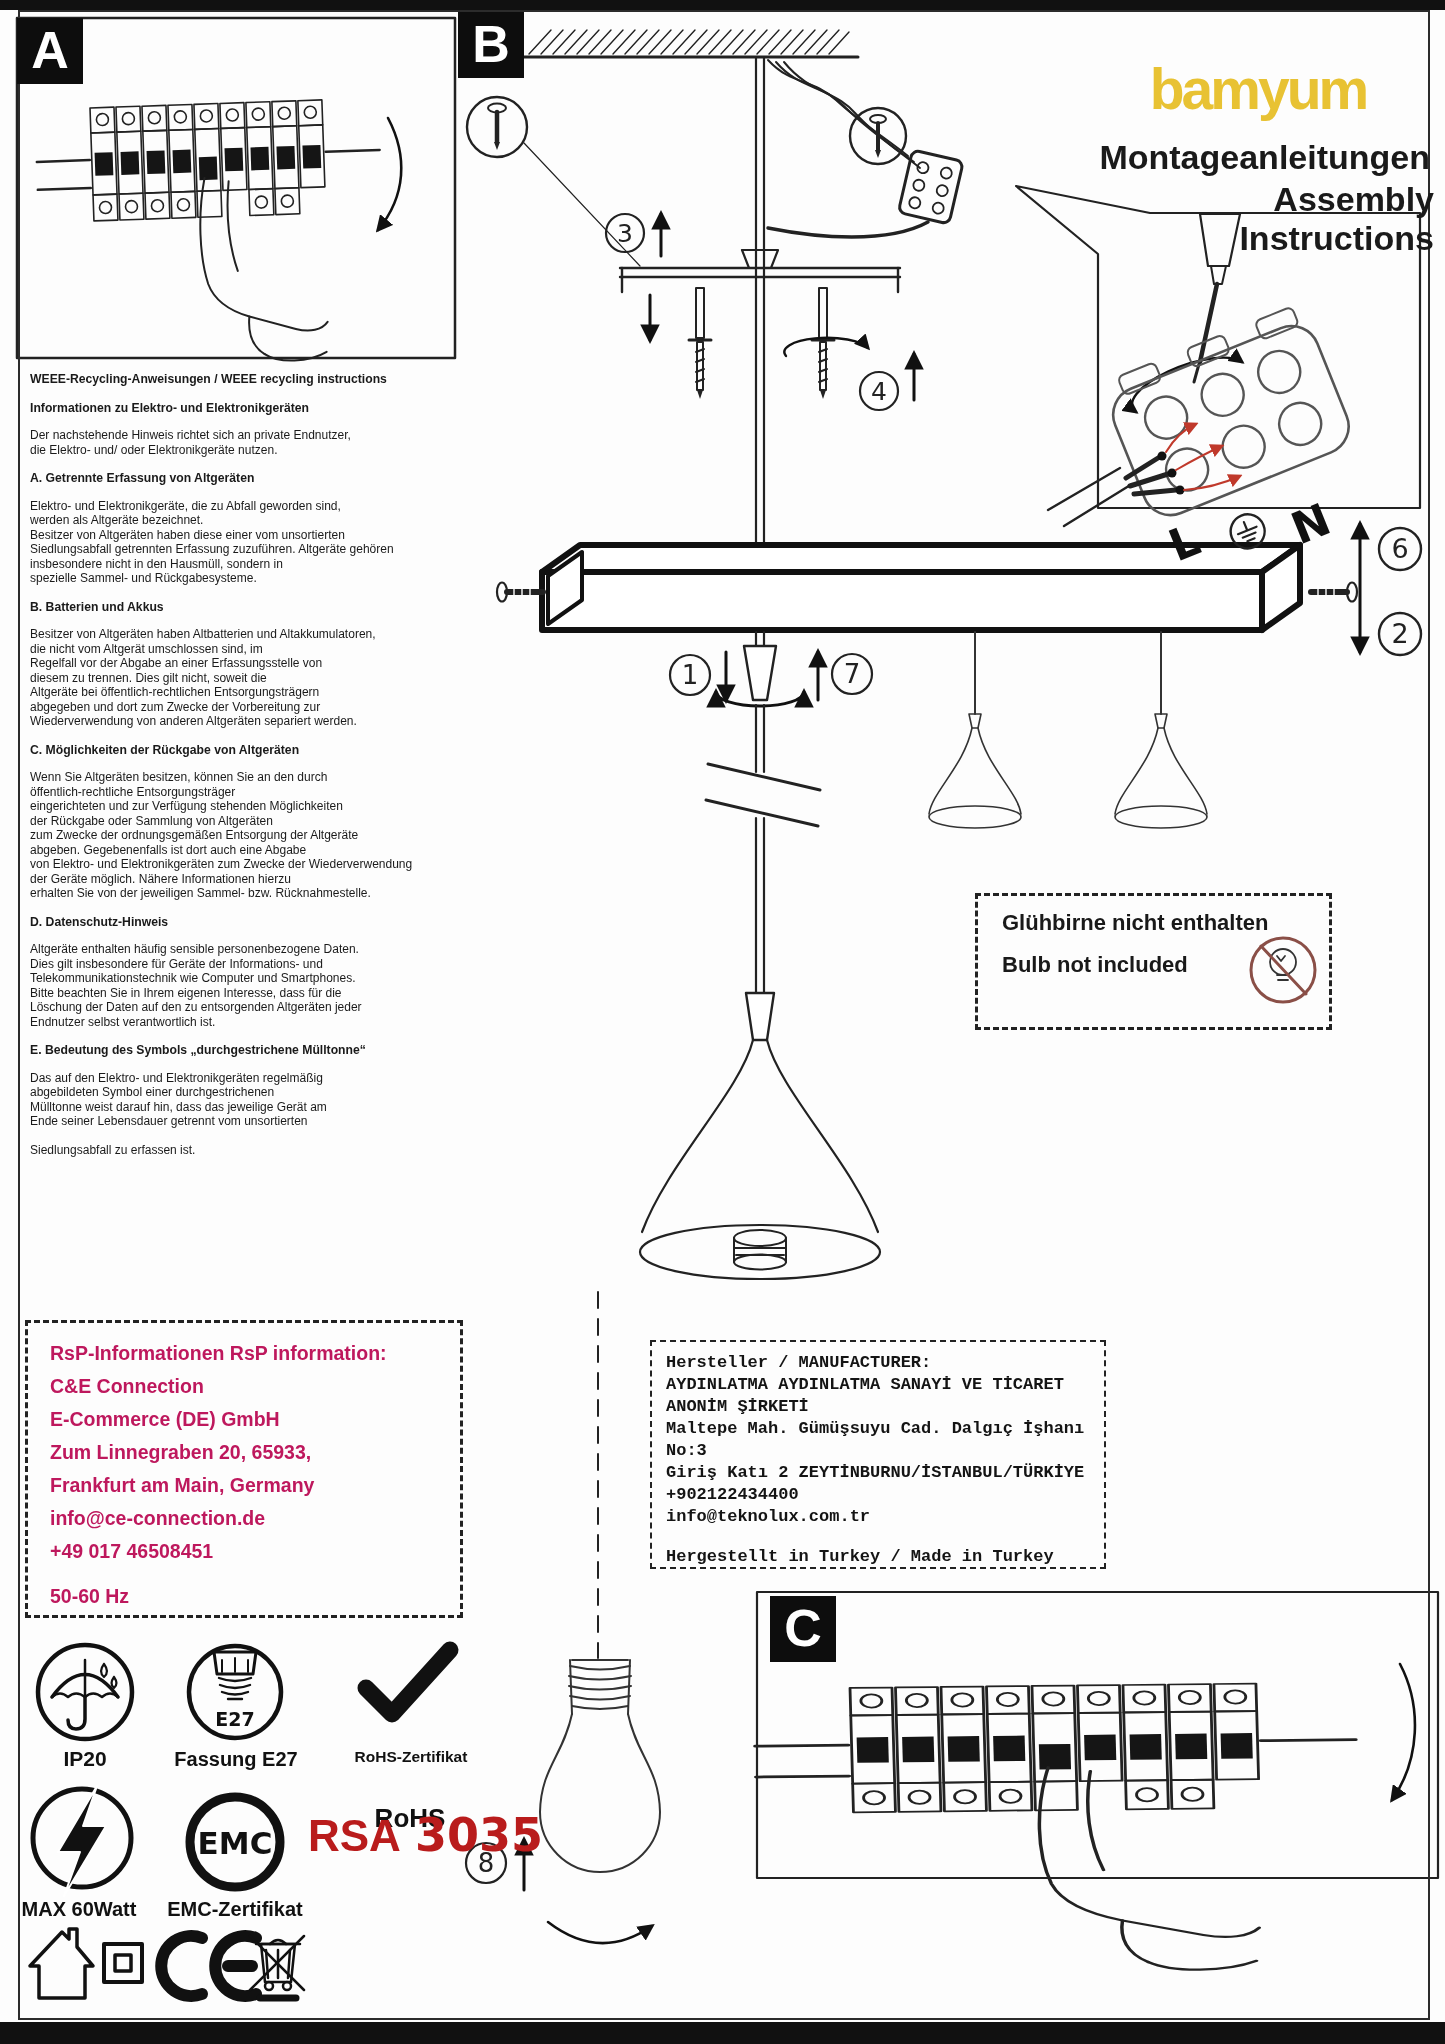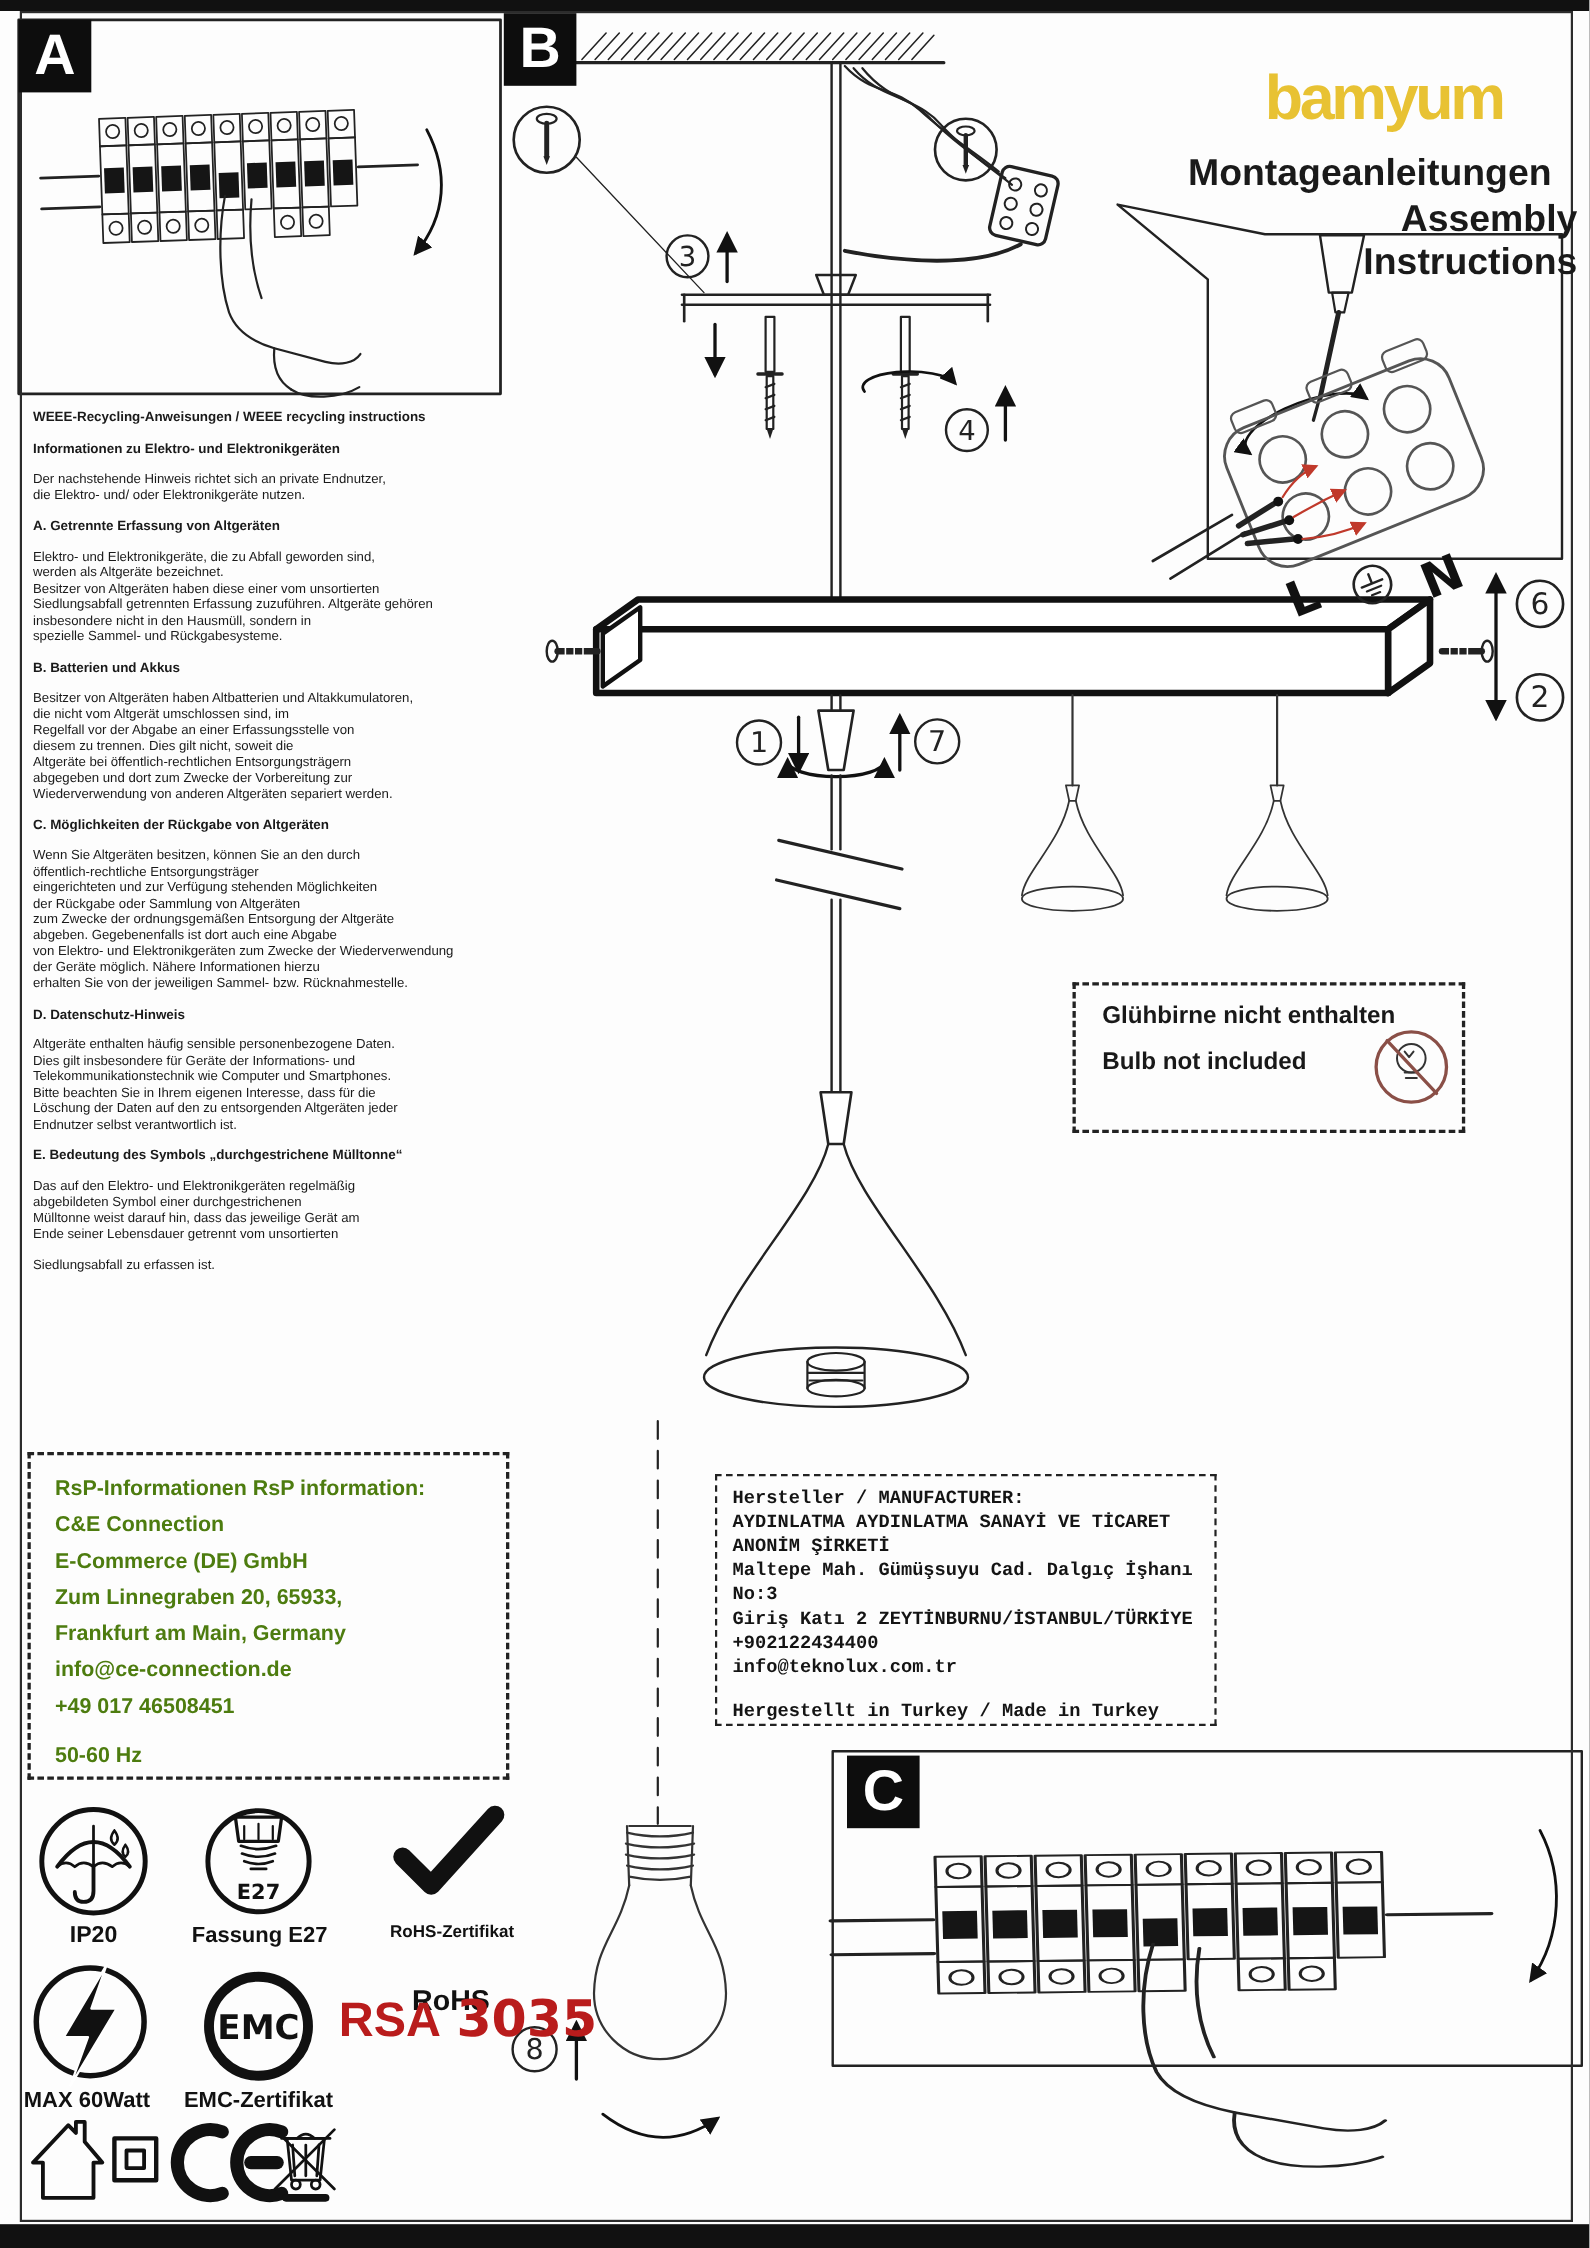--- a/index.html
+++ b/index.html
@@ -6,33 +6,33 @@
   .page{position:relative;width:1445px;height:2044px;background:#fdfdfd;
         font-family:"Liberation Sans",sans-serif;color:#1a1a1a;overflow:hidden;}
   .abs{position:absolute;}
   .topbar{left:0;top:0;width:1445px;height:10px;background:#111;}
   .botbar{left:0;top:2022px;width:1445px;height:22px;background:#111;}
   .pageborder{left:18px;top:10px;width:1408px;height:2006px;border:2px solid #2c2c2c;}
   .tab{background:#0d0d0d;color:#fff;font-weight:bold;text-align:center;
        font-size:52px;line-height:64px;font-family:"Liberation Sans",sans-serif;}
   .brand{left:1086px;top:44px;width:344px;height:92px;color:#e8c233;font-weight:bold;
          font-size:57px;letter-spacing:-3px;text-align:center;line-height:90px;}
-  .sub1{left:1080px;top:138px;width:350px;font-size:34px;font-weight:bold;text-align:left;}
+  .sub1{left:1080px;top:138px;width:350px;font-size:34px;font-weight:bold;text-align:right;}
   .sub2{left:1072px;top:180px;width:362px;font-size:34px;font-weight:bold;text-align:right;}
   .weee{left:30px;top:372px;width:428px;font-size:12px;line-height:14.5px;}
   .weee h4{margin:14px 0 13px 0;font-size:12.2px;}
   .weee p{margin:0 0 0 0;white-space:pre-line;}
   .weee .t{font-weight:bold;font-size:12.2px;margin-bottom:14px;}
   .dashbox{border:3px dashed #222;}
   .bulbbox{left:975px;top:893px;width:351px;height:131px;}
   .bulbbox .l1{position:absolute;left:24px;top:14px;font-size:22px;font-weight:bold;color:#191919;}
   .bulbbox .l2{position:absolute;left:24px;top:56px;font-size:22px;font-weight:bold;color:#191919;}
   .rspbox{left:25px;top:1320px;width:432px;height:292px;}
   .rspbox .inner{position:absolute;left:22px;top:14px;width:390px;font-weight:bold;
-                 font-size:19.5px;line-height:33px;color:#4d7c0f;}
+                 font-size:19.5px;line-height:33px;color:#be185d;}
   .rsp-hz{margin-top:12px;}
   .manbox{left:650px;top:1340px;width:452px;height:225px;border-width:2.5px;}
   .manbox .inner{position:absolute;left:14px;top:10px;width:424px;font-weight:bold;
                  font-size:17px;line-height:22px;color:#141414;font-family:Liberation Mono, monospace;}
   .manbox .made{margin-top:18px;}
   .lbl{font-weight:bold;text-align:center;color:#111;}
   .rsa{left:308px;top:1808px;width:330px;font-size:44px;font-weight:bold;color:#b91c1c;}
   .rsa .num{font-family:"DejaVu Sans",sans-serif;margin-left:14px;font-size:46px;}
   svg text{font-family:"DejaVu Sans","Liberation Sans",sans-serif;}
 </style>

